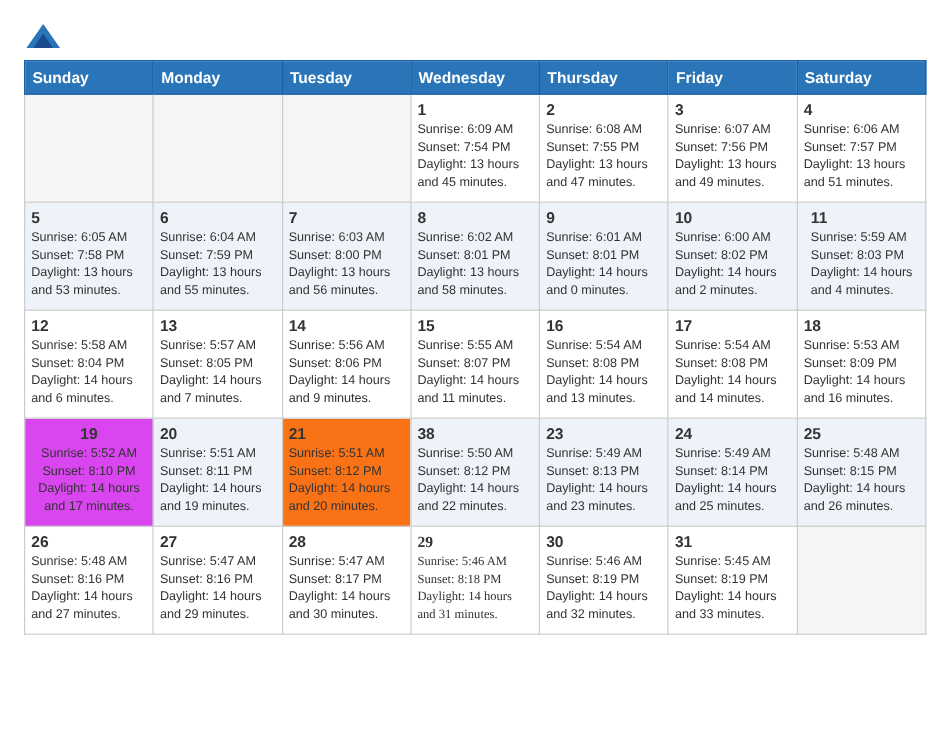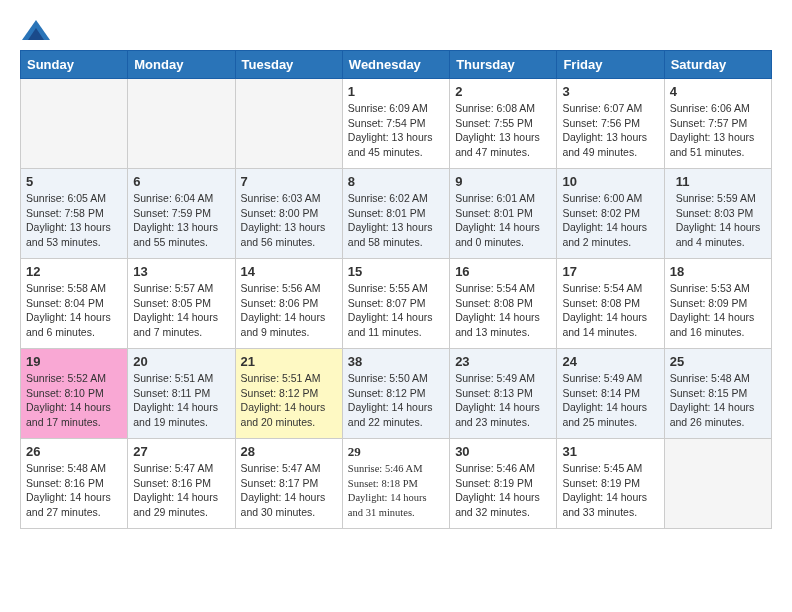--- a/index.html
+++ b/index.html
@@ -207,29 +207,29 @@
         <td style="background-color: rgb(255, 255, 255);">
           <div class="day-number">17</div>
           <div class="day-info">Sunrise: 5:54 AM<br>Sunset: 8:08 PM<br>Daylight: 14 hours and 14 minutes.</div>
         </td>
         <td style="background-color: rgb(255, 255, 255);">
           <div class="day-number">18</div>
           <div class="day-info">Sunrise: 5:53 AM<br>Sunset: 8:09 PM<br>Daylight: 14 hours and 16 minutes.</div>
         </td>
       </tr>
       <tr style="background-color: rgb(238, 243, 249);">
-        <td style="background-color: #f9a8d4;">
+        <td style="background-color: #d946ef; text-align: center;">
           <div class="day-number">19</div>
           <div class="day-info">Sunrise: 5:52 AM<br>Sunset: 8:10 PM<br>Daylight: 14 hours and 17 minutes.</div>
         </td>
         <td style="background-color: rgb(238, 243, 249);">
           <div class="day-number">20</div>
           <div class="day-info">Sunrise: 5:51 AM<br>Sunset: 8:11 PM<br>Daylight: 14 hours and 19 minutes.</div>
         </td>
-        <td style="background-color: #fef9c3;">
+        <td style="background-color: #f97316;">
           <div class="day-number">21</div>
           <div class="day-info">Sunrise: 5:51 AM<br>Sunset: 8:12 PM<br>Daylight: 14 hours and 20 minutes.</div>
         </td>
         <td style="background-color: rgb(238, 243, 249);">
           <div class="day-number">38</div>
           <div class="day-info">Sunrise: 5:50 AM<br>Sunset: 8:12 PM<br>Daylight: 14 hours and 22 minutes.</div>
         </td>
         <td style="background-color: rgb(238, 243, 249);">
           <div class="day-number">23</div>
           <div class="day-info">Sunrise: 5:49 AM<br>Sunset: 8:13 PM<br>Daylight: 14 hours and 23 minutes.</div>

